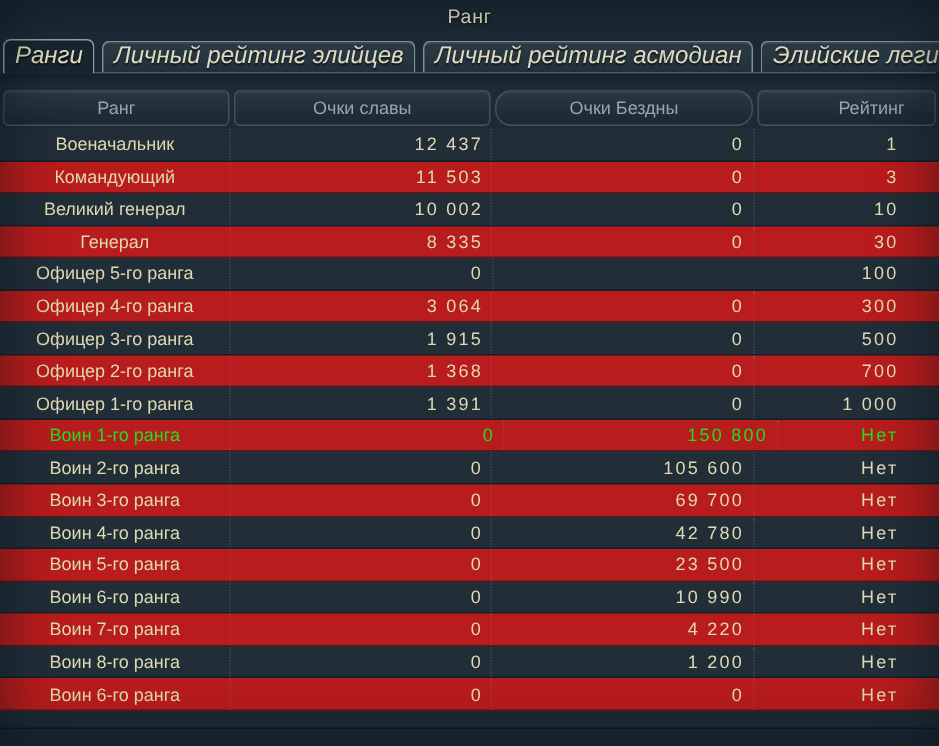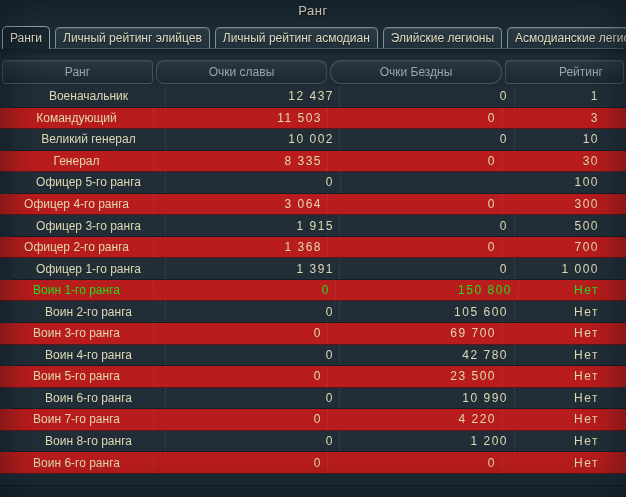--- a/index.html
+++ b/index.html
@@ -27,28 +27,29 @@
   }
   
   .tabbar{
     position:absolute;top:25px;left:2px;width:622px;height:23px;
     display:flex;align-items:flex-end;gap:5px;
     border-bottom:1px solid rgba(110,135,148,.55);
   }
   .tab{
     height:20px;line-height:20px;
     padding:0 7px;
-    font-size:12px;color:#e2ddc2;
+    font-size:16px;color:#e2ddc2;
     background:linear-gradient(#2c3c46,#22323c);
     border:1px solid #7e919c;
     border-bottom:none;
     border-radius:5px 5px 0 0;
     box-shadow:inset 0 1px 0 rgba(255,255,255,.12);
     white-space:nowrap;cursor:pointer;
     text-shadow:0 1px 1px rgba(0,0,0,.6);
+    font-style:italic;
   }
   .tab.active{
     background:#18262f;
     border-color:#94a5af;
     height:22px;line-height:22px;
     margin-bottom:-1px;
     box-shadow:none;
   }
   .tab-shadow{
     position:absolute;top:49px;left:0;width:626px;height:7px;
@@ -63,31 +64,31 @@
   .th{
     height:22px;line-height:22px;
     background:linear-gradient(#2a3740,#1c2831);
     border:1px solid rgba(90,110,122,.55);
     border-radius:4px;
     color:#98a6ac;font-size:12px;
     text-align:center;
     box-shadow:inset 0 1px 0 rgba(255,255,255,.05);
   }
   .th.c1{width:149px;}
-  .th.c2{width:169px;border-radius:8px;}
+  .th.c2{width:169px;}
   .th.c3{width:170px;border-radius:11px;}
   .th.c4{flex:1;text-align:right;padding-right:20px;}
   
   .tbody{position:absolute;top:86px;left:0;width:626px;}
   .tr{
     display:flex;height:21.55px;box-sizing:border-box;
     border-bottom:1px solid rgba(6,13,19,.5);
     font-size:12px;color:#ded9b2;
   }
-  .tr.odd {background:#212e38;margin-left:12px;}
+  .tr.odd {background:#212e38;}
   .tr.even{background:#b91c1c;}
   .td{box-sizing:border-box;height:100%;display:flex;align-items:center;}
   .td.rank  {width:154px;justify-content:center;border-right:1px dotted rgba(140,170,185,.22);}
   .td.glory {width:174px;justify-content:flex-end;padding-right:5px;border-right:1px dotted rgba(140,170,185,.22);}
   .td.abyss {width:175px;justify-content:flex-end;padding-right:6px;border-right:1px dotted rgba(140,170,185,.22);}
   .td.rating{flex:1;justify-content:flex-end;padding-right:27px;}
   .num{letter-spacing:1.5px;}
   .tr.hl, .tr.hl .td{color:#21dd21;gap:8px;}
   
   .bottombar{

